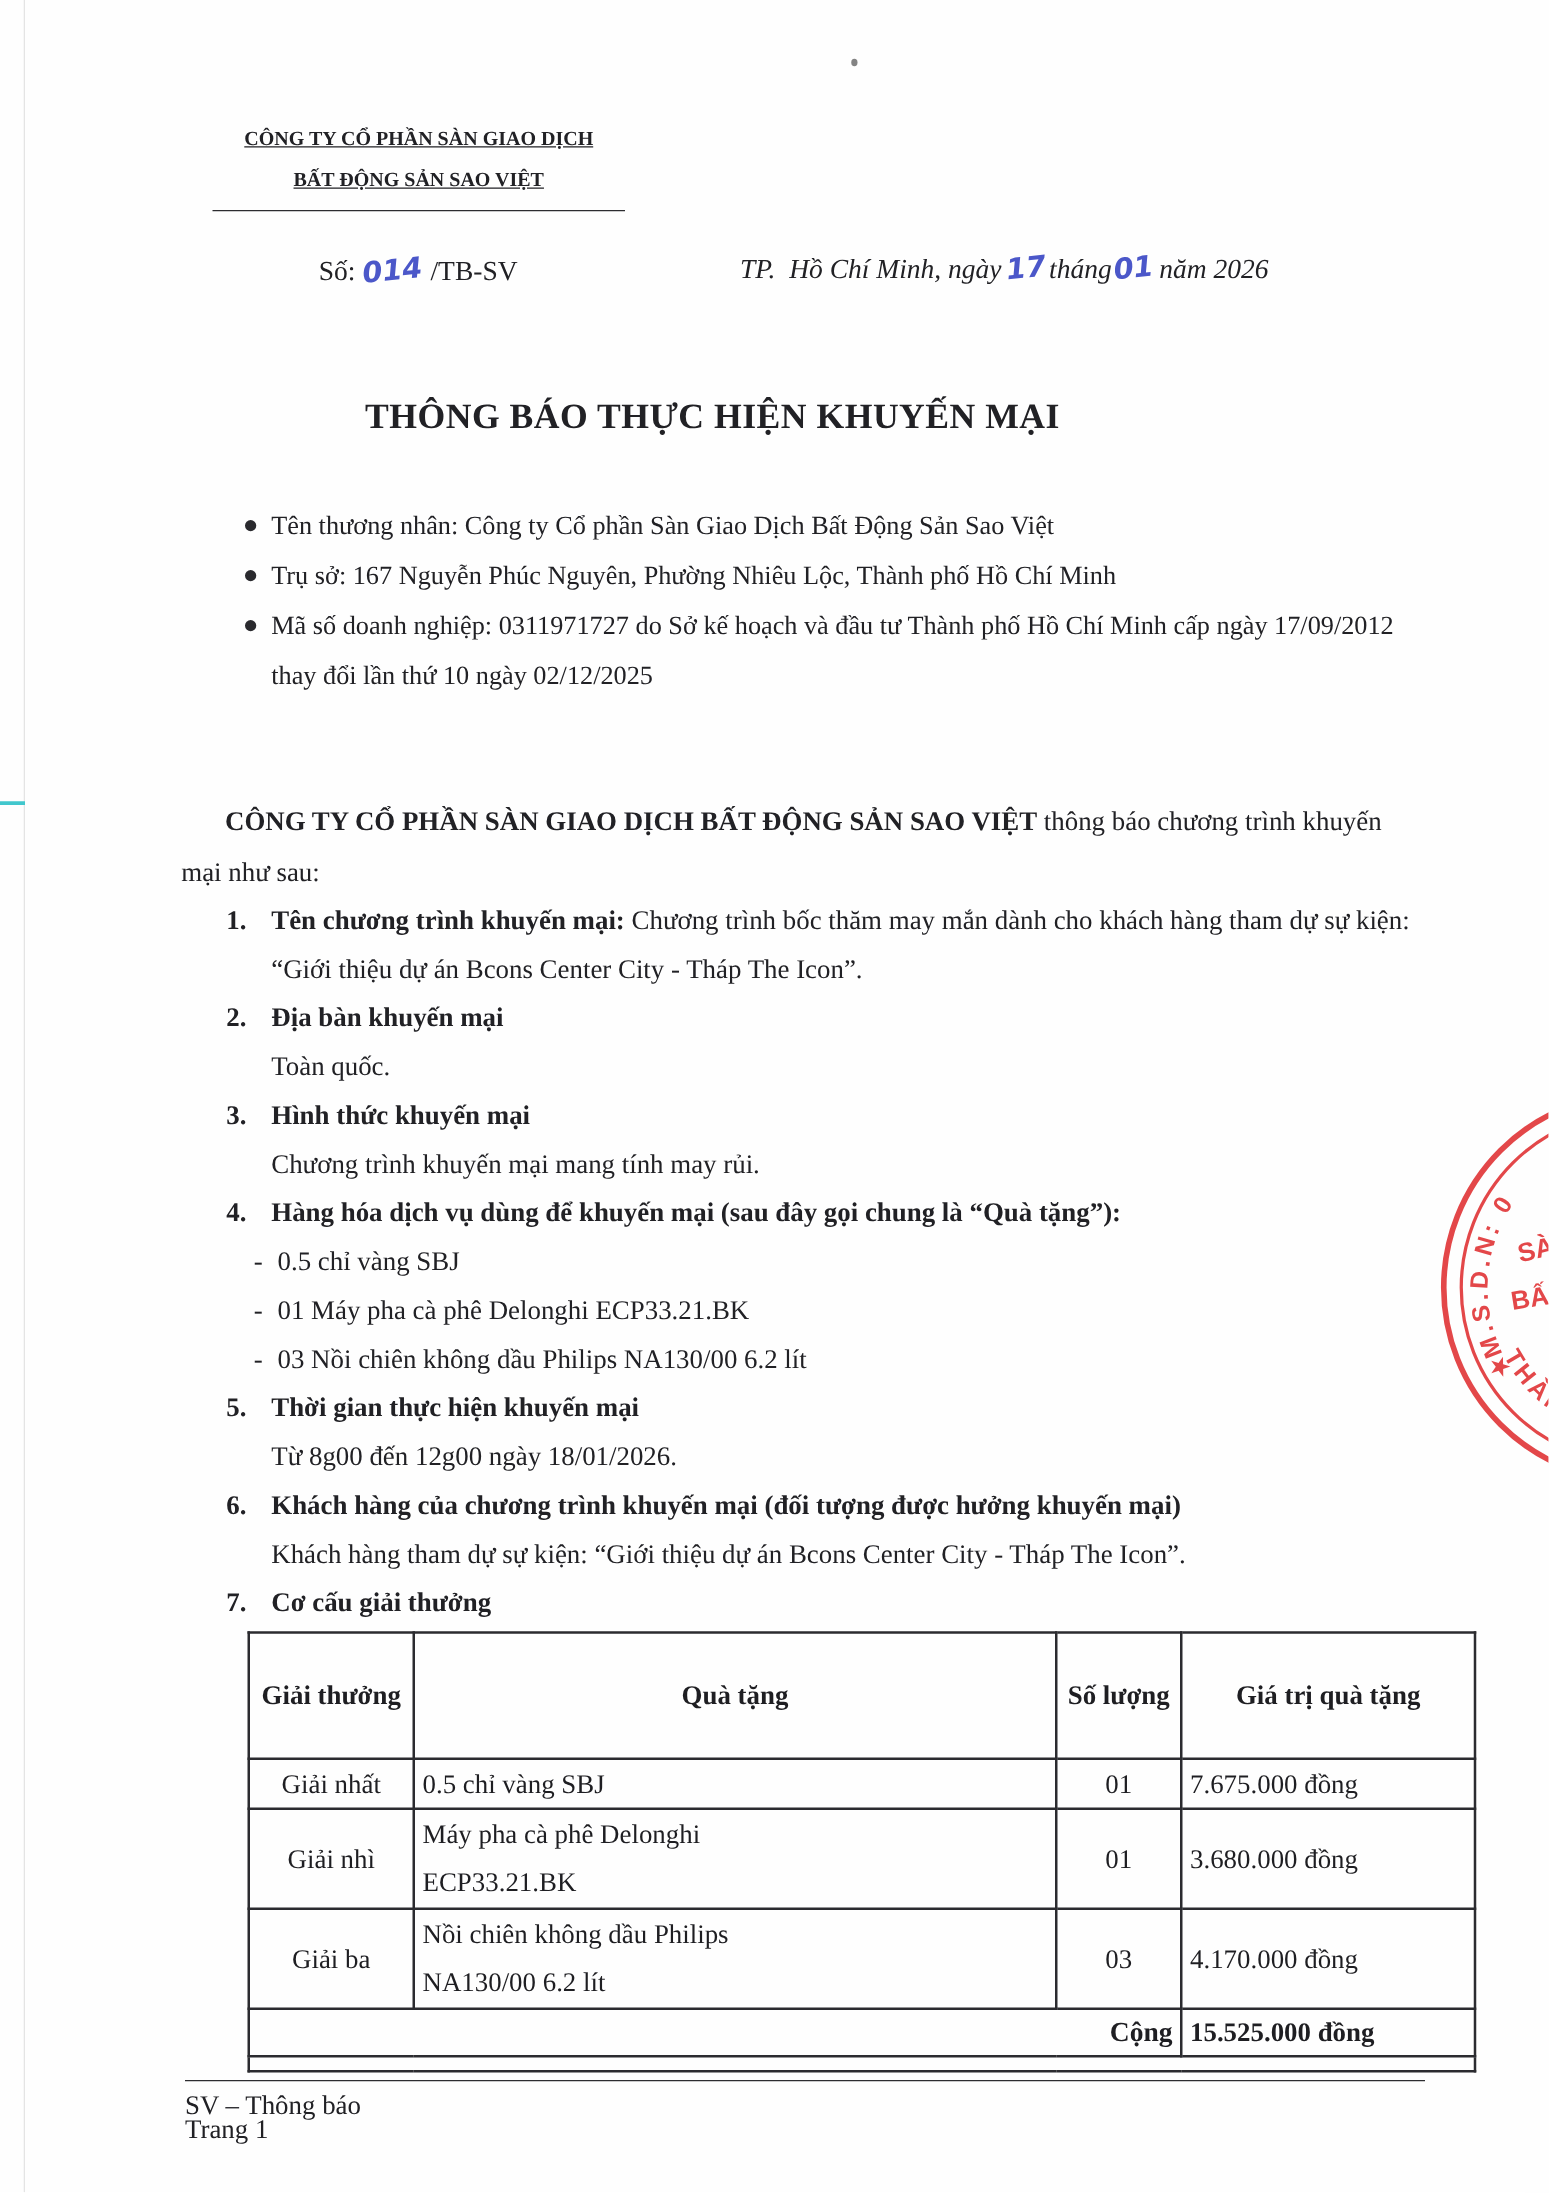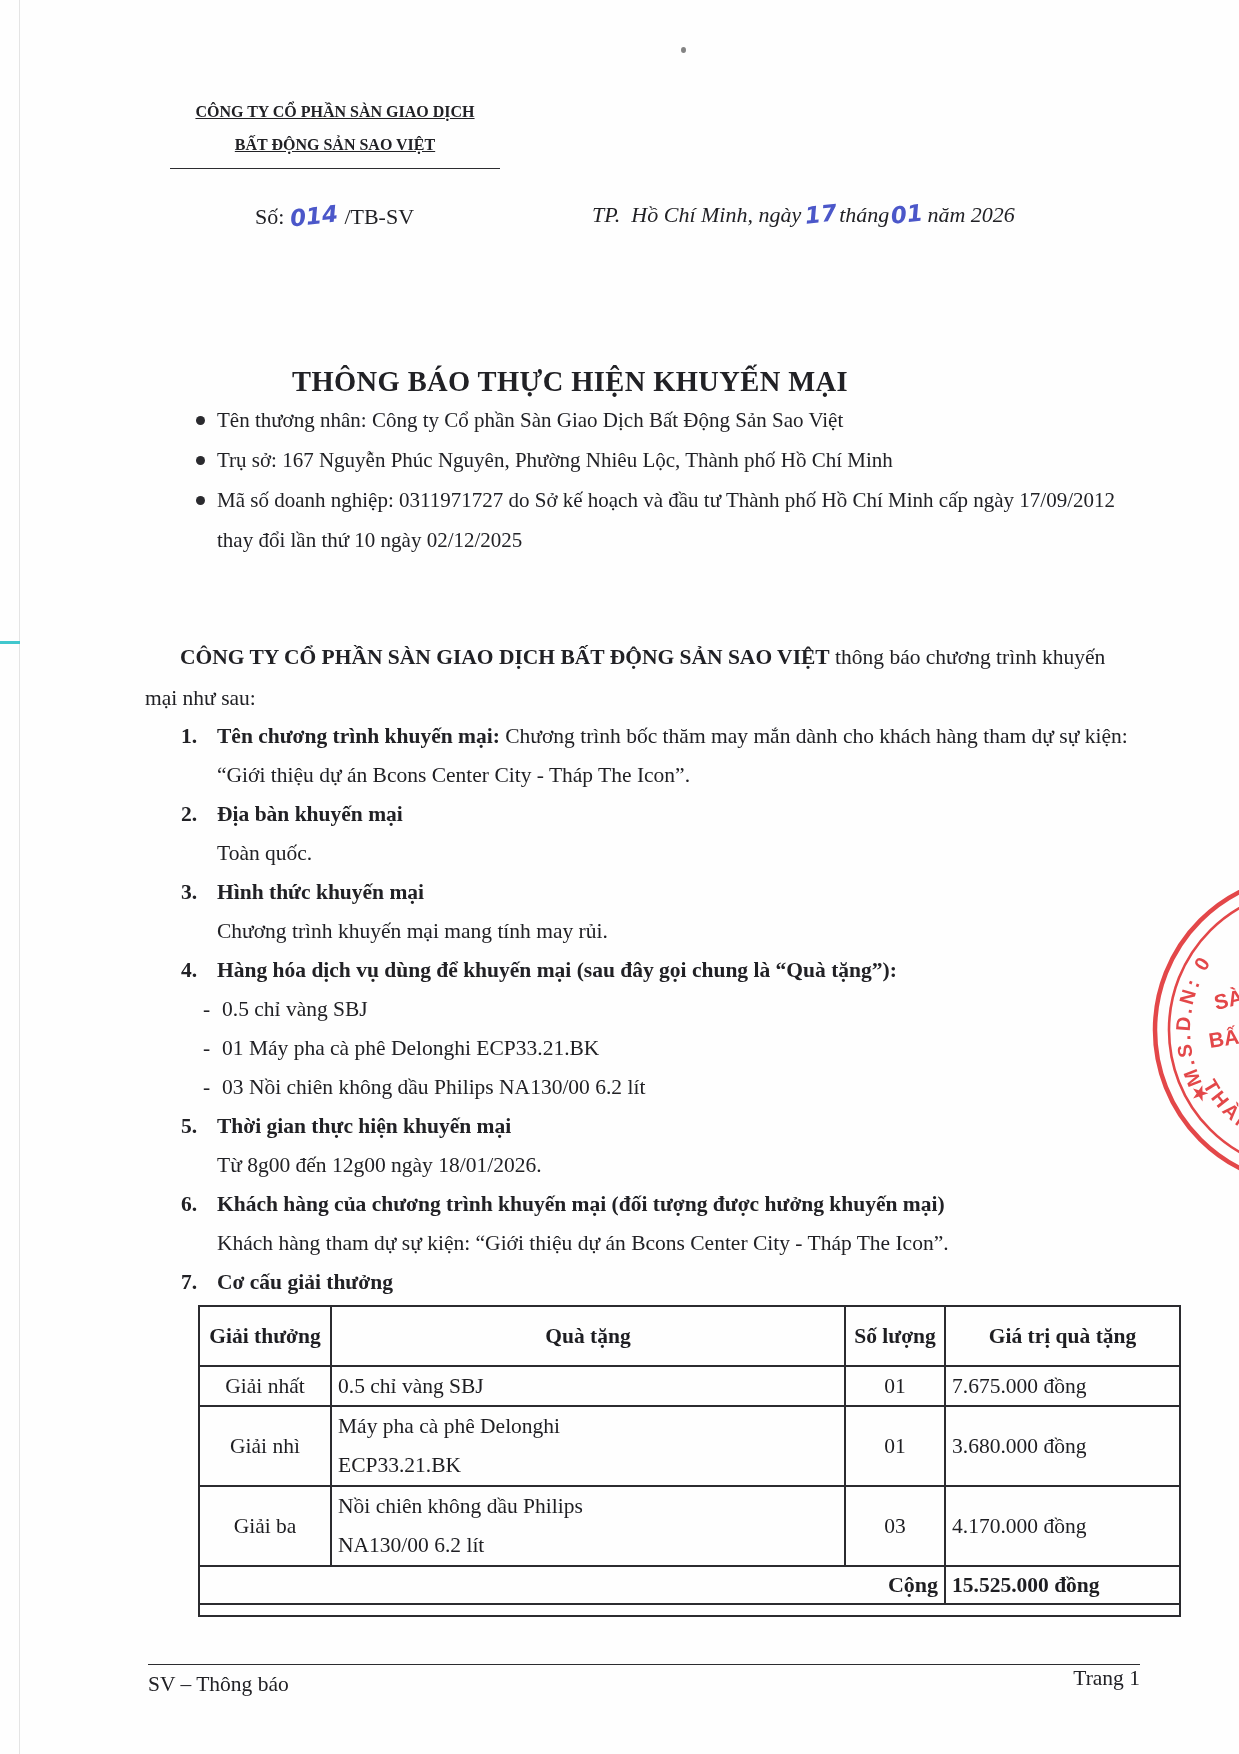--- a/index.html
+++ b/index.html
@@ -22,21 +22,21 @@
   .ref-row{position:absolute;top:200px;left:0;width:1239px;height:40px;font-size:22px;}
   .ref-no{position:absolute;left:255px;top:4px;}
   .ref-date{position:absolute;left:592px;top:2px;font-style:italic;white-space:pre-wrap;}
   .hand{color:#4b57c9;font-family:"DejaVu Sans",sans-serif;font-weight:bold;font-style:italic;
         font-size:23px;display:inline-block;transform:rotate(-6deg);line-height:1;}
   .hand-no{margin:0 6px;}
   .hand-day{margin:0 2px 0 4px;}
   .hand-month{margin:0 4px 0 2px;}
 
   .title{position:absolute;top:316px;left:220px;width:700px;text-align:center;
-         font-size:28.5px;font-weight:bold;letter-spacing:.4px;line-height:36px;margin-top:48px;}
+         font-size:28.5px;font-weight:bold;letter-spacing:.4px;line-height:36px;}
 
   
   .bullets{position:absolute;top:400px;left:190px;width:940px;font-size:21px;line-height:40px;}
   .b-item{position:relative;padding-left:27px;}
   .b-dot{position:absolute;left:6px;top:16px;width:9px;height:9px;border-radius:50%;background:#2a2a2e;}
 
   
   .intro{position:absolute;top:637px;left:145px;width:992px;font-size:21.5px;line-height:41px;text-indent:35px;}
   .bold{font-weight:bold;}
 
@@ -52,34 +52,34 @@
 
   
   .prize-table{position:absolute;top:1305px;left:198px;border-collapse:collapse;table-layout:fixed;
                font-size:21.5px;color:#1e1e22;}
   .prize-table td,.prize-table th{border:2px solid #2b2b2f;padding:0 6px;vertical-align:middle;}
   .prize-table th{font-weight:bold;text-align:center;}
   .c-prize{width:118px;text-align:center;}
   .c-gift{width:500px;text-align:left;padding-left:10px;}
   .c-qty{width:86px;text-align:center;}
   .c-val{width:221px;text-align:left;}
-  tr.hrow{height:60px;padding-left:12px;}
+  tr.hrow{height:101px;padding-left:12px;}
   tr.r1{height:40px;}
   tr.r2{height:77px;}
   tr.r3{height:80px;}
   tr.rt{height:38px;}
   tr.strip{height:12px;}
   .gift-line{line-height:39px;}
   .total-lbl{font-weight:bold;text-align:right;font-size:22px;}
   .total-val{font-weight:bold;}
 
   
   .footer{position:absolute;top:1664px;left:148px;width:992px;font-size:21.5px;}
   .footer-rule{border-top:1.8px solid #2c2c30;}
-  .footer-row{display:flex;justify-content:space-between;margin-top:7px;}
+  .footer-row{display:flex;justify-content:space-between;margin-top:7px;flex-direction:column;}
   .footer-right{transform:translateY(-6px);}
 
   
   .seal{position:absolute;left:1060px;top:858px;}
 </style>
 </head>
 <body>
 
 <div class="page">
 

